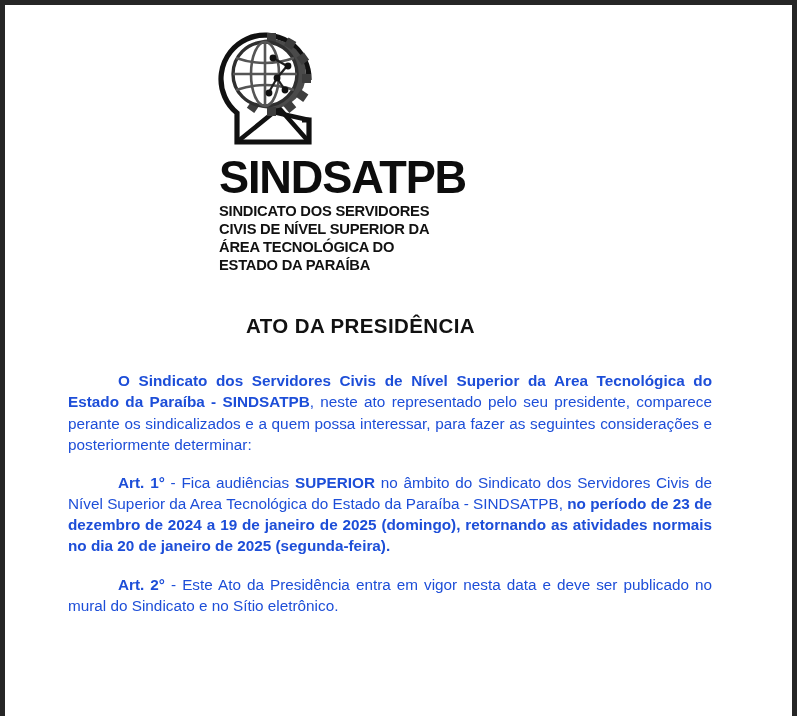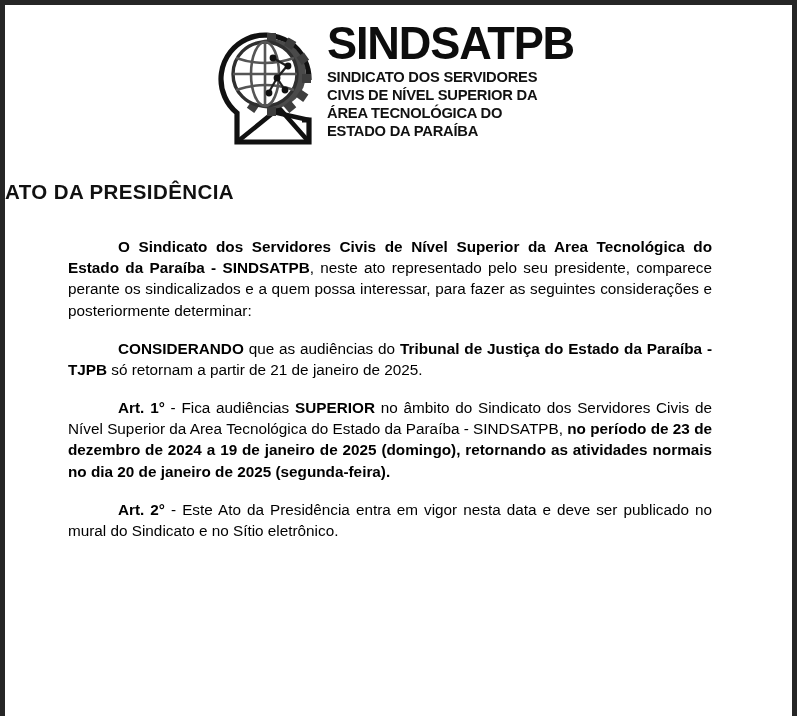--- a/index.html
+++ b/index.html
@@ -30,20 +30,21 @@
     box-sizing: border-box;
   }
 
   
   .letterhead {
     display: flex;
     align-items: flex-start;
     justify-content: flex-start;
     padding-top: 13px;
     padding-left: 208px;
+    flex-direction: column;
   }
   .emblem {
     width: 108px;
     height: 130px;
     flex: 0 0 auto;
     margin-top: 4px;
   }
   .logo-text {
     margin-left: 6px;
     padding-top: 2px;
@@ -67,41 +68,42 @@
     line-height: 1.185;
     letter-spacing: -0.25px;
     color: #111111;
     transform: scaleX(0.97);
     transform-origin: left top;
     white-space: nowrap;
   }
 
   
   .doc-title {
+    text-align: center;
     font-family: "Liberation Sans", sans-serif;
     font-weight: bold;
     font-size: 20.5px;
     letter-spacing: 0.4px;
     color: #111111;
-    margin-top: 28px;
+    margin-top: 40px;
     padding-right: 76px;
   }
   .body-block {
     margin-top: 32px;
     padding-left: 63px;
     padding-right: 80px;
   }
   p.para {
     margin: 0 0 17px 0;
     text-align: justify;
     text-indent: 50px;
     font-family: "Liberation Sans", sans-serif;
     font-size: 15.3px;
     line-height: 1.385;
-    color: #000000;
+    color: #1d4ed8;
     hyphens: none;
   }
   p.para:last-child {
     margin-bottom: 0;
   }
   p.para b {
     font-weight: bold;
   }
   .para-lead {
     margin-bottom: 19px;
@@ -178,19 +180,18 @@
           <div>ESTADO DA PARAÍBA</div>
         </div>
       </div>
 
     </div>
 
     <div class="doc-title">ATO DA PRESIDÊNCIA</div>
 
     <div class="body-block">
       <p class="para para-lead"><b>O Sindicato dos Servidores Civis de Nível Superior da Area Tecnológica do Estado da Paraíba - SINDSATPB</b><span>, neste ato representado pelo seu presidente, comparece perante os sindicalizados e a quem possa interessar, para fazer as seguintes considerações e posteriormente determinar:</span></p>
-      <p class="para"><b>CONSIDERANDO</b><span> que as audiências do </span><b>Tribunal de Justiça do Estado da Paraíba - TJPB</b><span> só retornam a partir de 21 de janeiro de 2025.</span></p>
       <p class="para"><b>Art. 1°</b><span> - Fica audiências </span><b>SUPERIOR</b><span> no âmbito do Sindicato dos Servidores Civis de Nível Superior da Area Tecnológica do Estado da Paraíba - SINDSATPB, </span><b>no período de 23 de dezembro de 2024 a 19 de janeiro de 2025 (domingo), retornando as atividades normais no dia 20 de janeiro de 2025 (segunda-feira).</b></p>
       <p class="para"><b>Art. 2°</b><span> - Este Ato da Presidência entra em vigor nesta data e deve ser publicado no mural do Sindicato e no Sítio eletrônico.</span></p>
     </div>
 
   </div>
 </div>
 
 </body></html>

